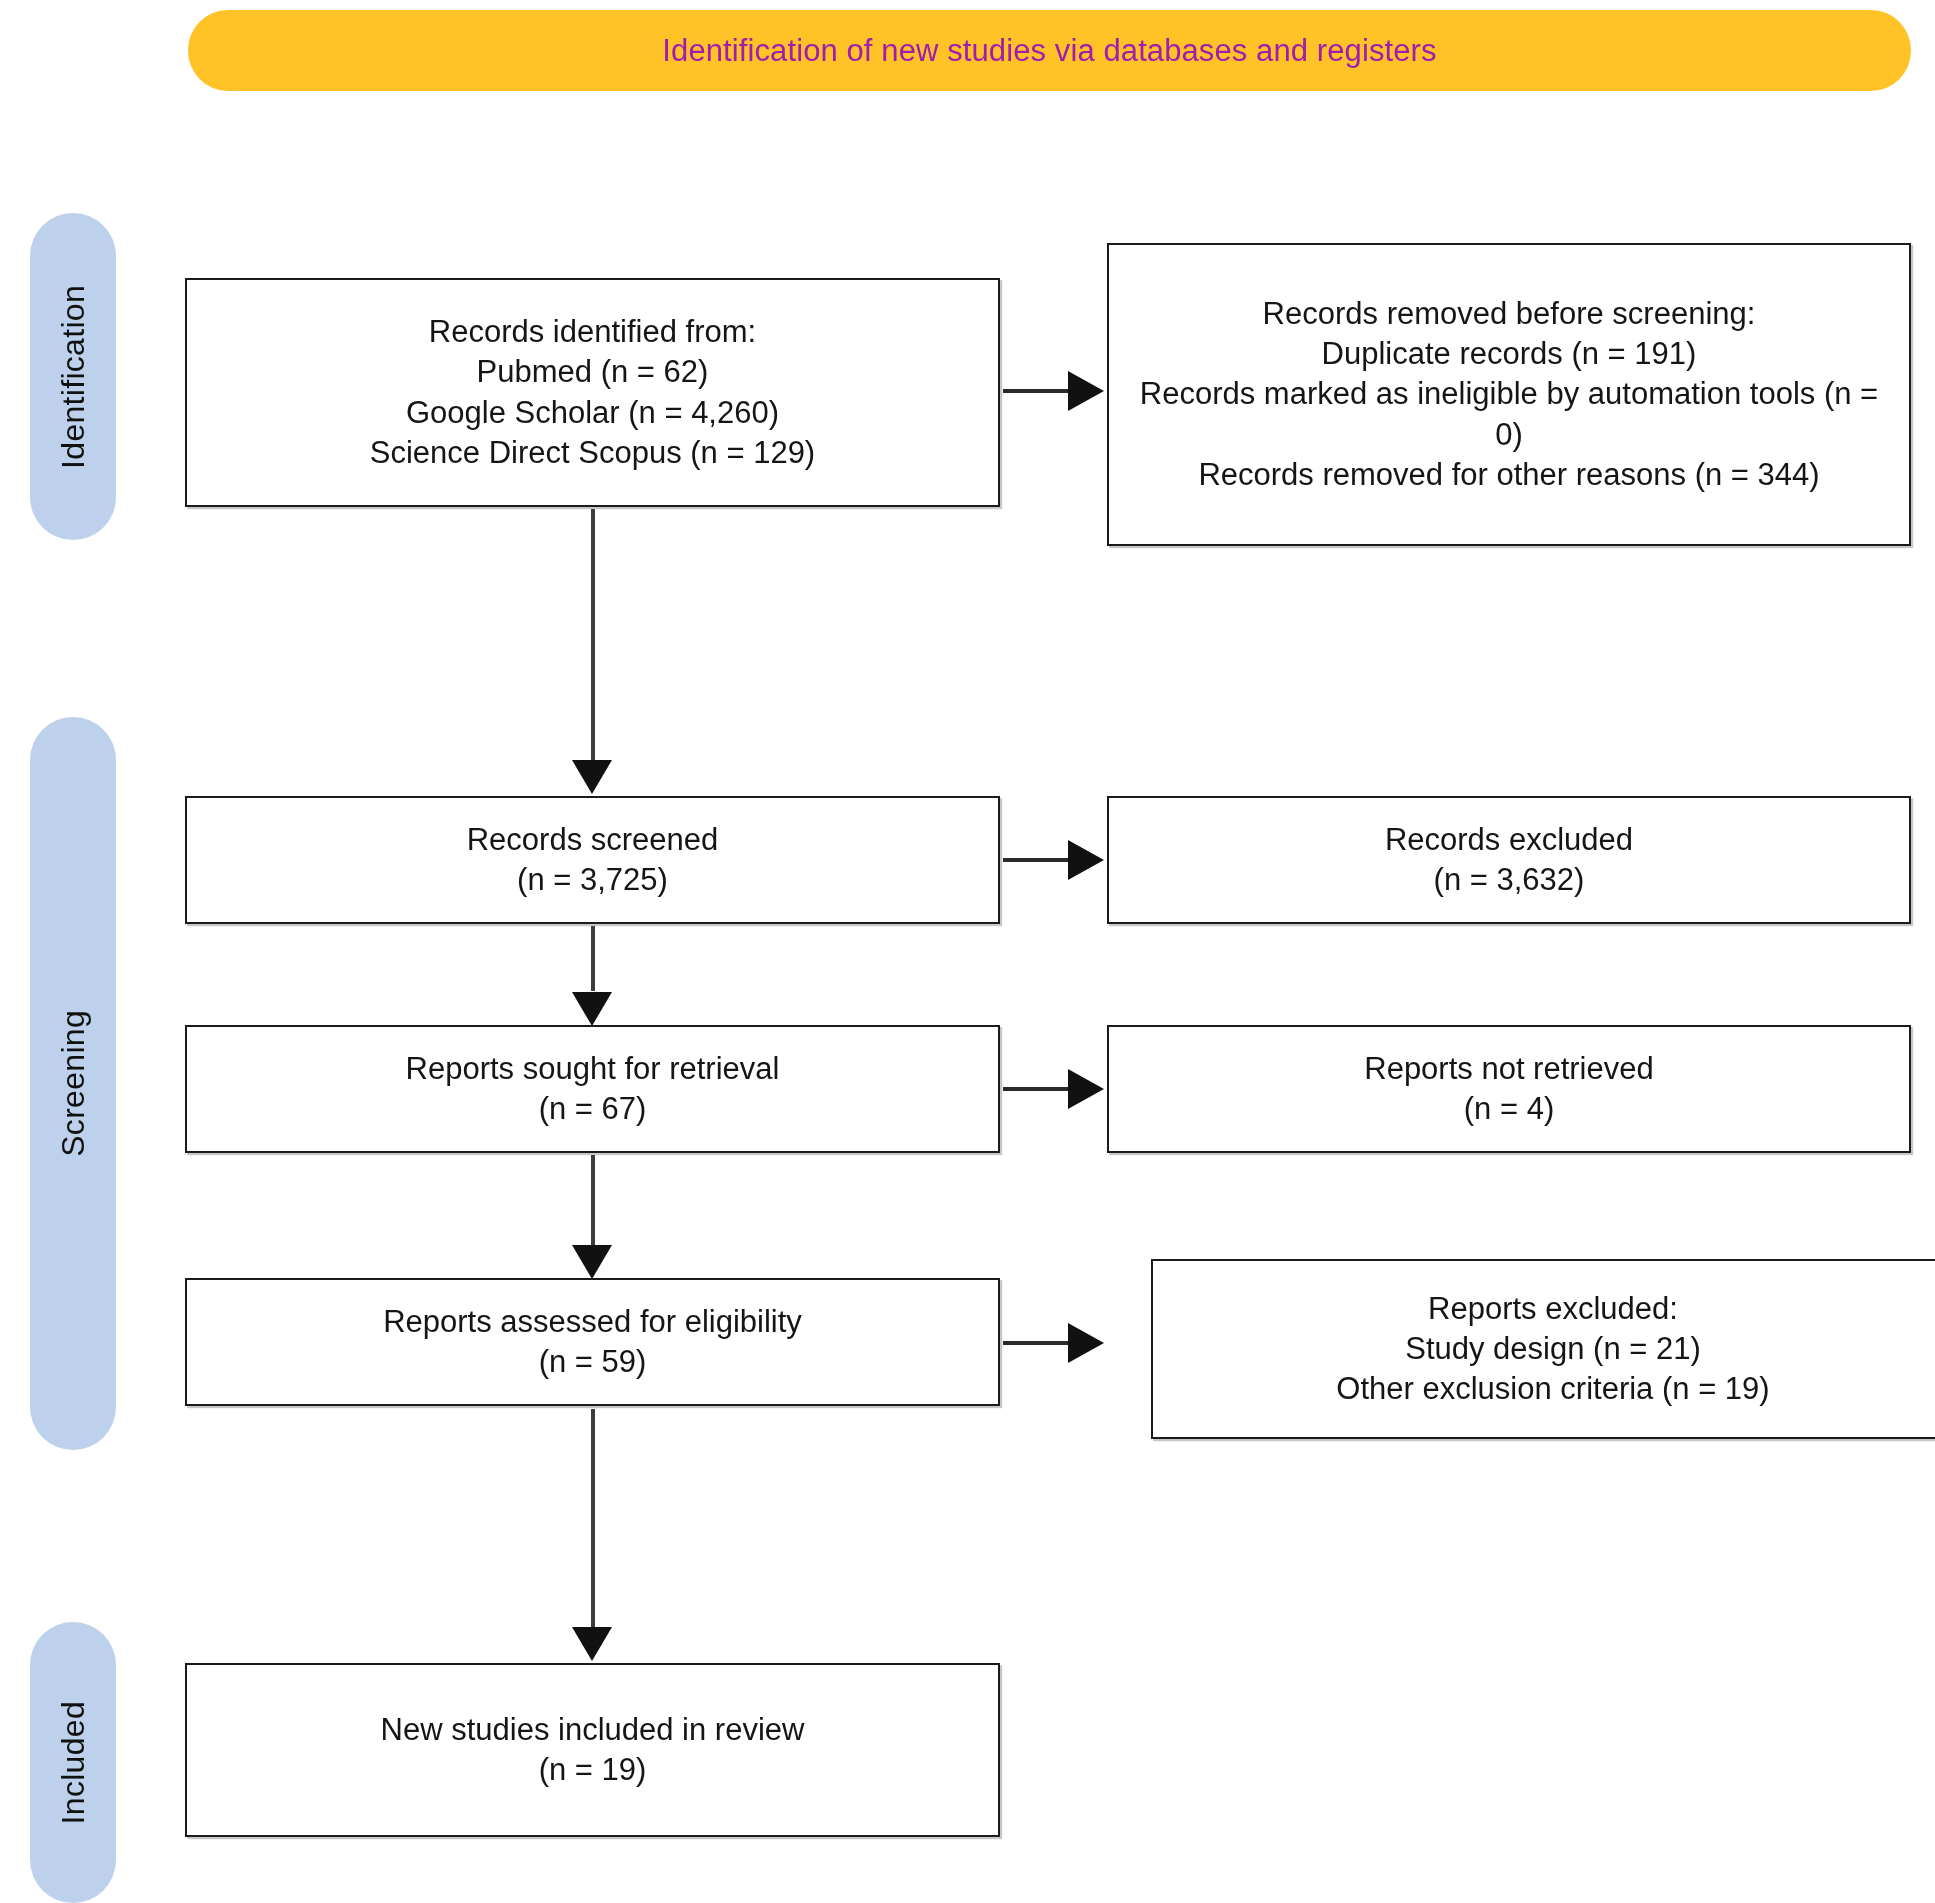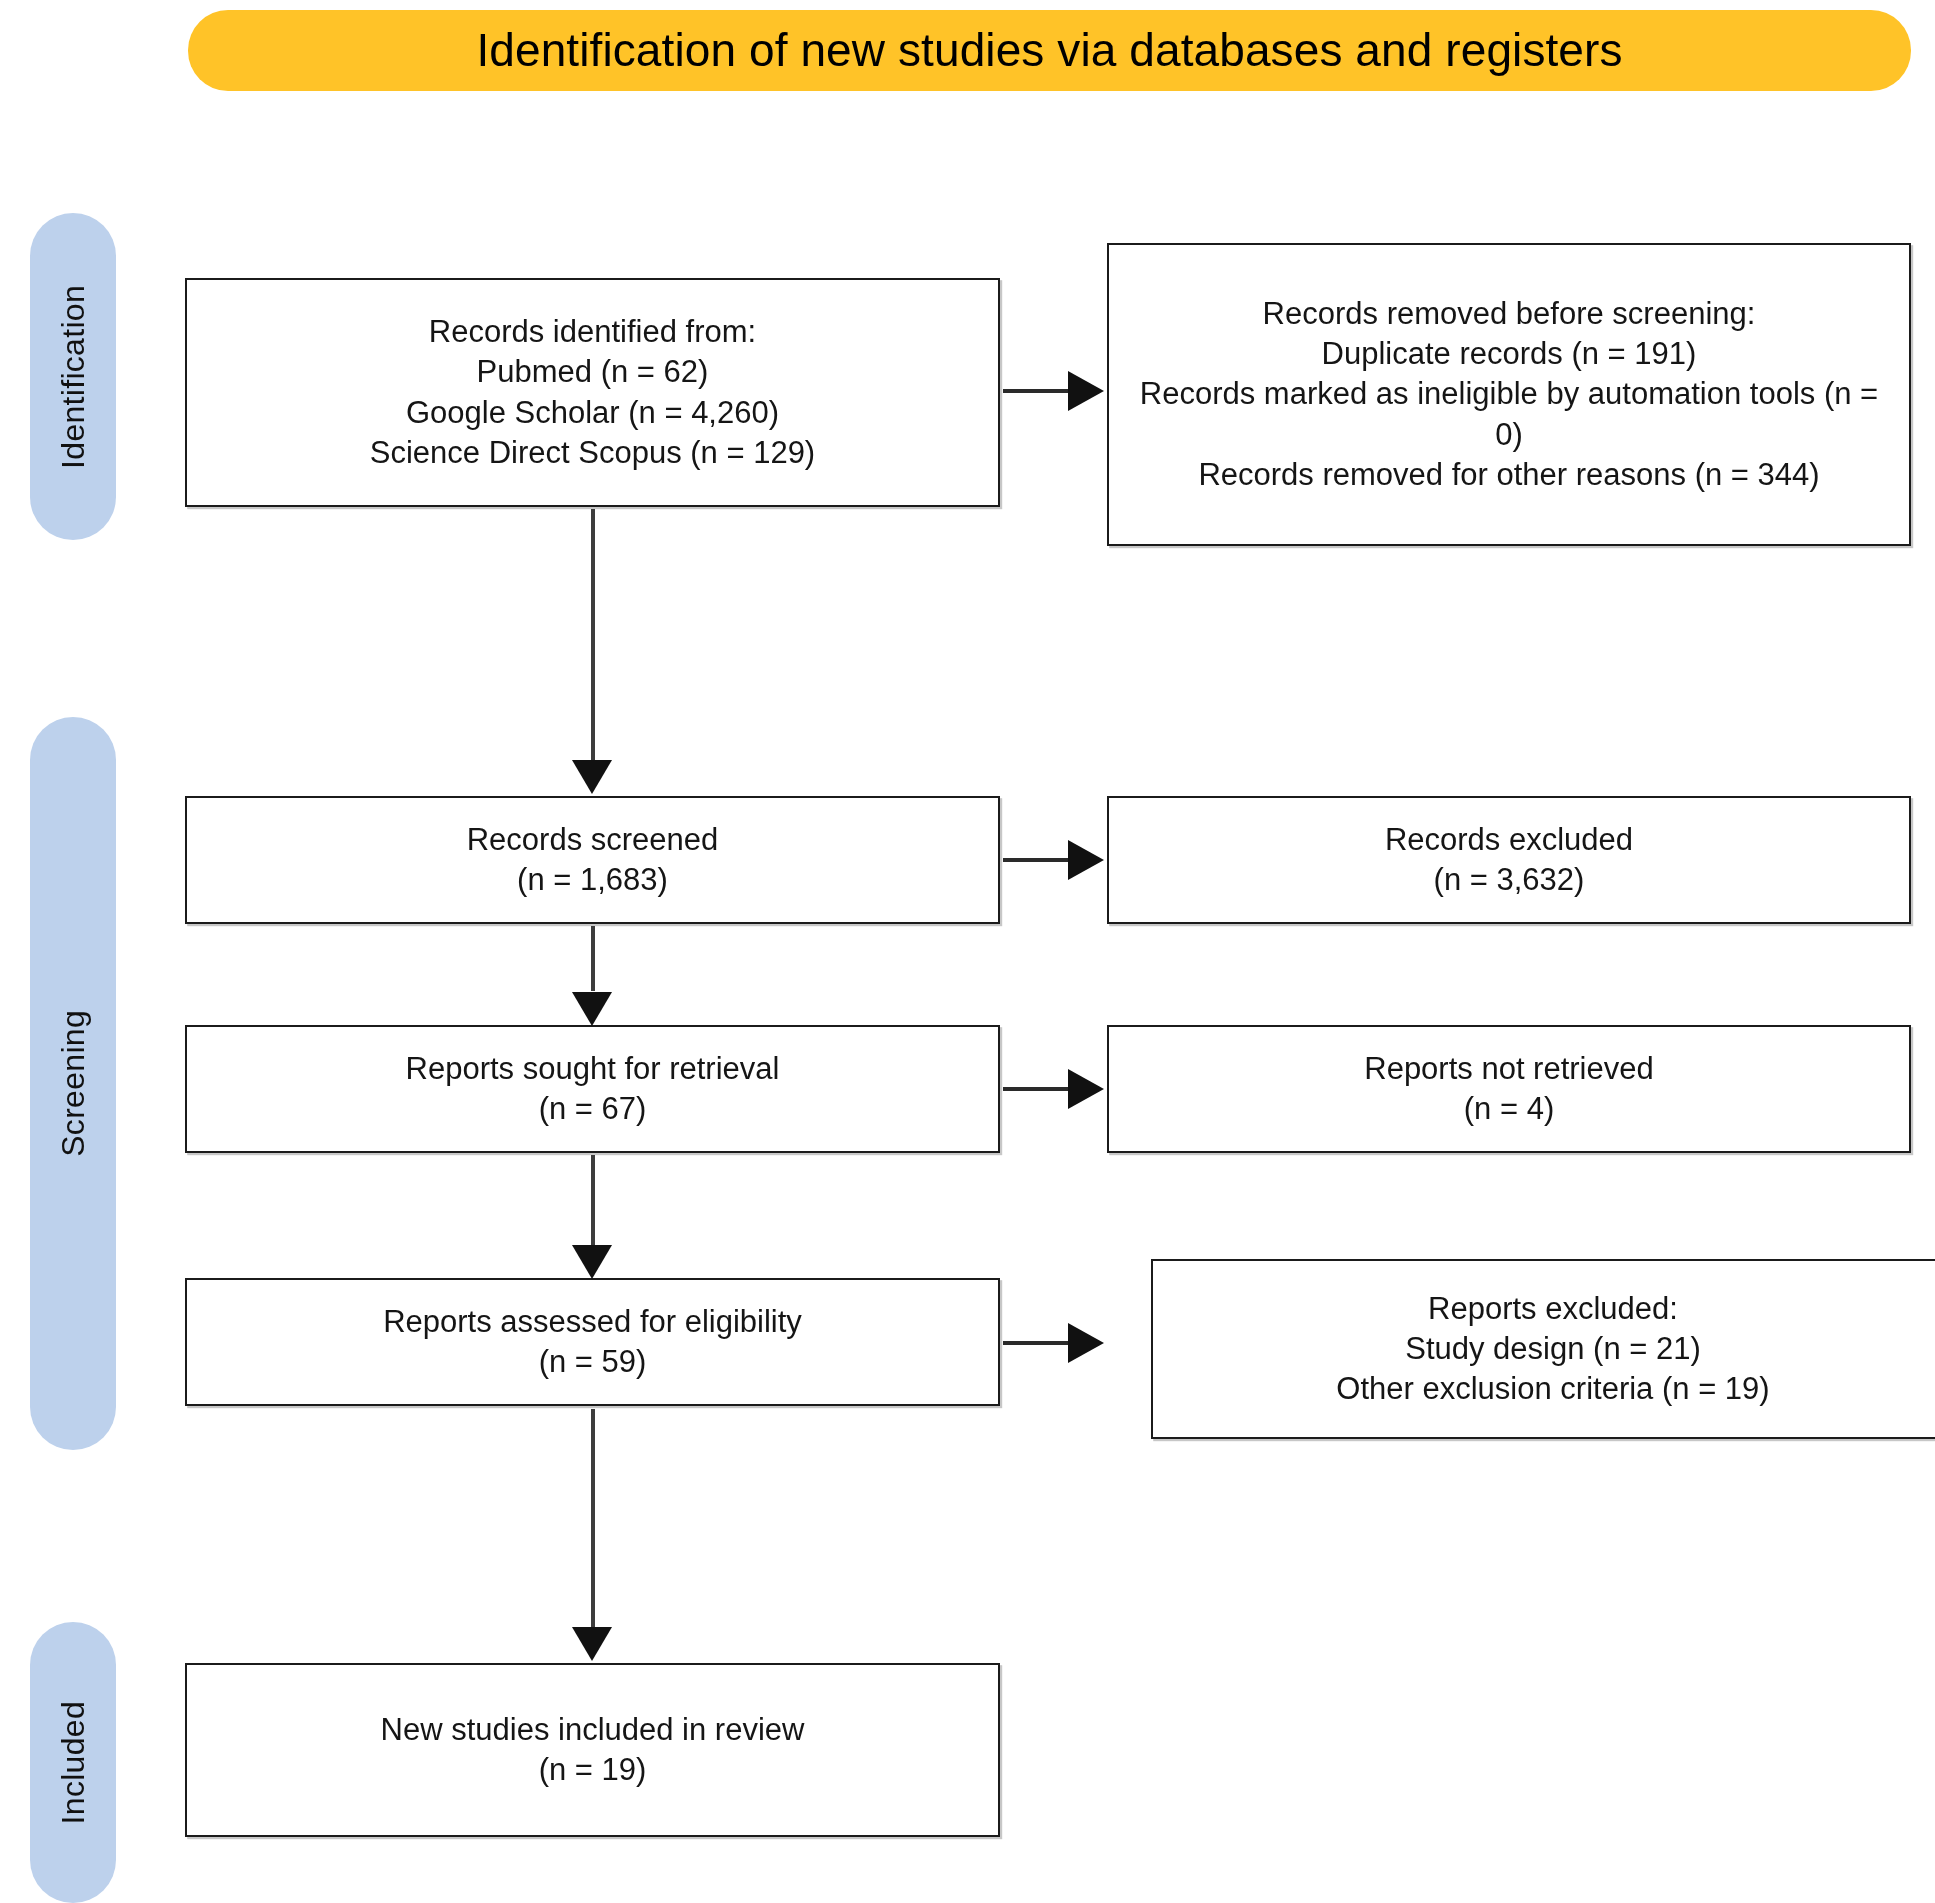--- a/index.html
+++ b/index.html
@@ -27,22 +27,22 @@
     width: 1723px;
     height: 81px;
     background: #FFC328;
     border-radius: 40px;
     display: flex;
     align-items: center;
     justify-content: center;
     box-sizing: border-box;
   }
   .header-banner .title {
-    font-size: 46px;
-    color: #000000;
+    font-size: 31px;
+    color: #a21caf;
     letter-spacing: 0.1px;
     line-height: 1;
     text-align: left;
   }
 
   
   .stage-pill {
     position: absolute;
     left: 30px;
     width: 86px;
@@ -179,21 +179,21 @@
   </div>
   <div class="flow-box col-right box-removed">
     <div class="box-text">Records removed before screening:
 Duplicate records (n = 191)
 Records marked as ineligible by automation tools (n = 0)
 Records removed for other reasons (n = 344)</div>
   </div>
 
   <div class="flow-box col-left box-screened">
     <div class="box-text">Records screened
-(n = 1,683)</div>
+(n = 3,725)</div>
   </div>
   <div class="flow-box col-right box-excluded">
     <div class="box-text">Records excluded
 (n = 3,632)</div>
   </div>
 
   <div class="flow-box col-left box-sought">
     <div class="box-text">Reports sought for retrieval
 (n = 67)</div>
   </div>

